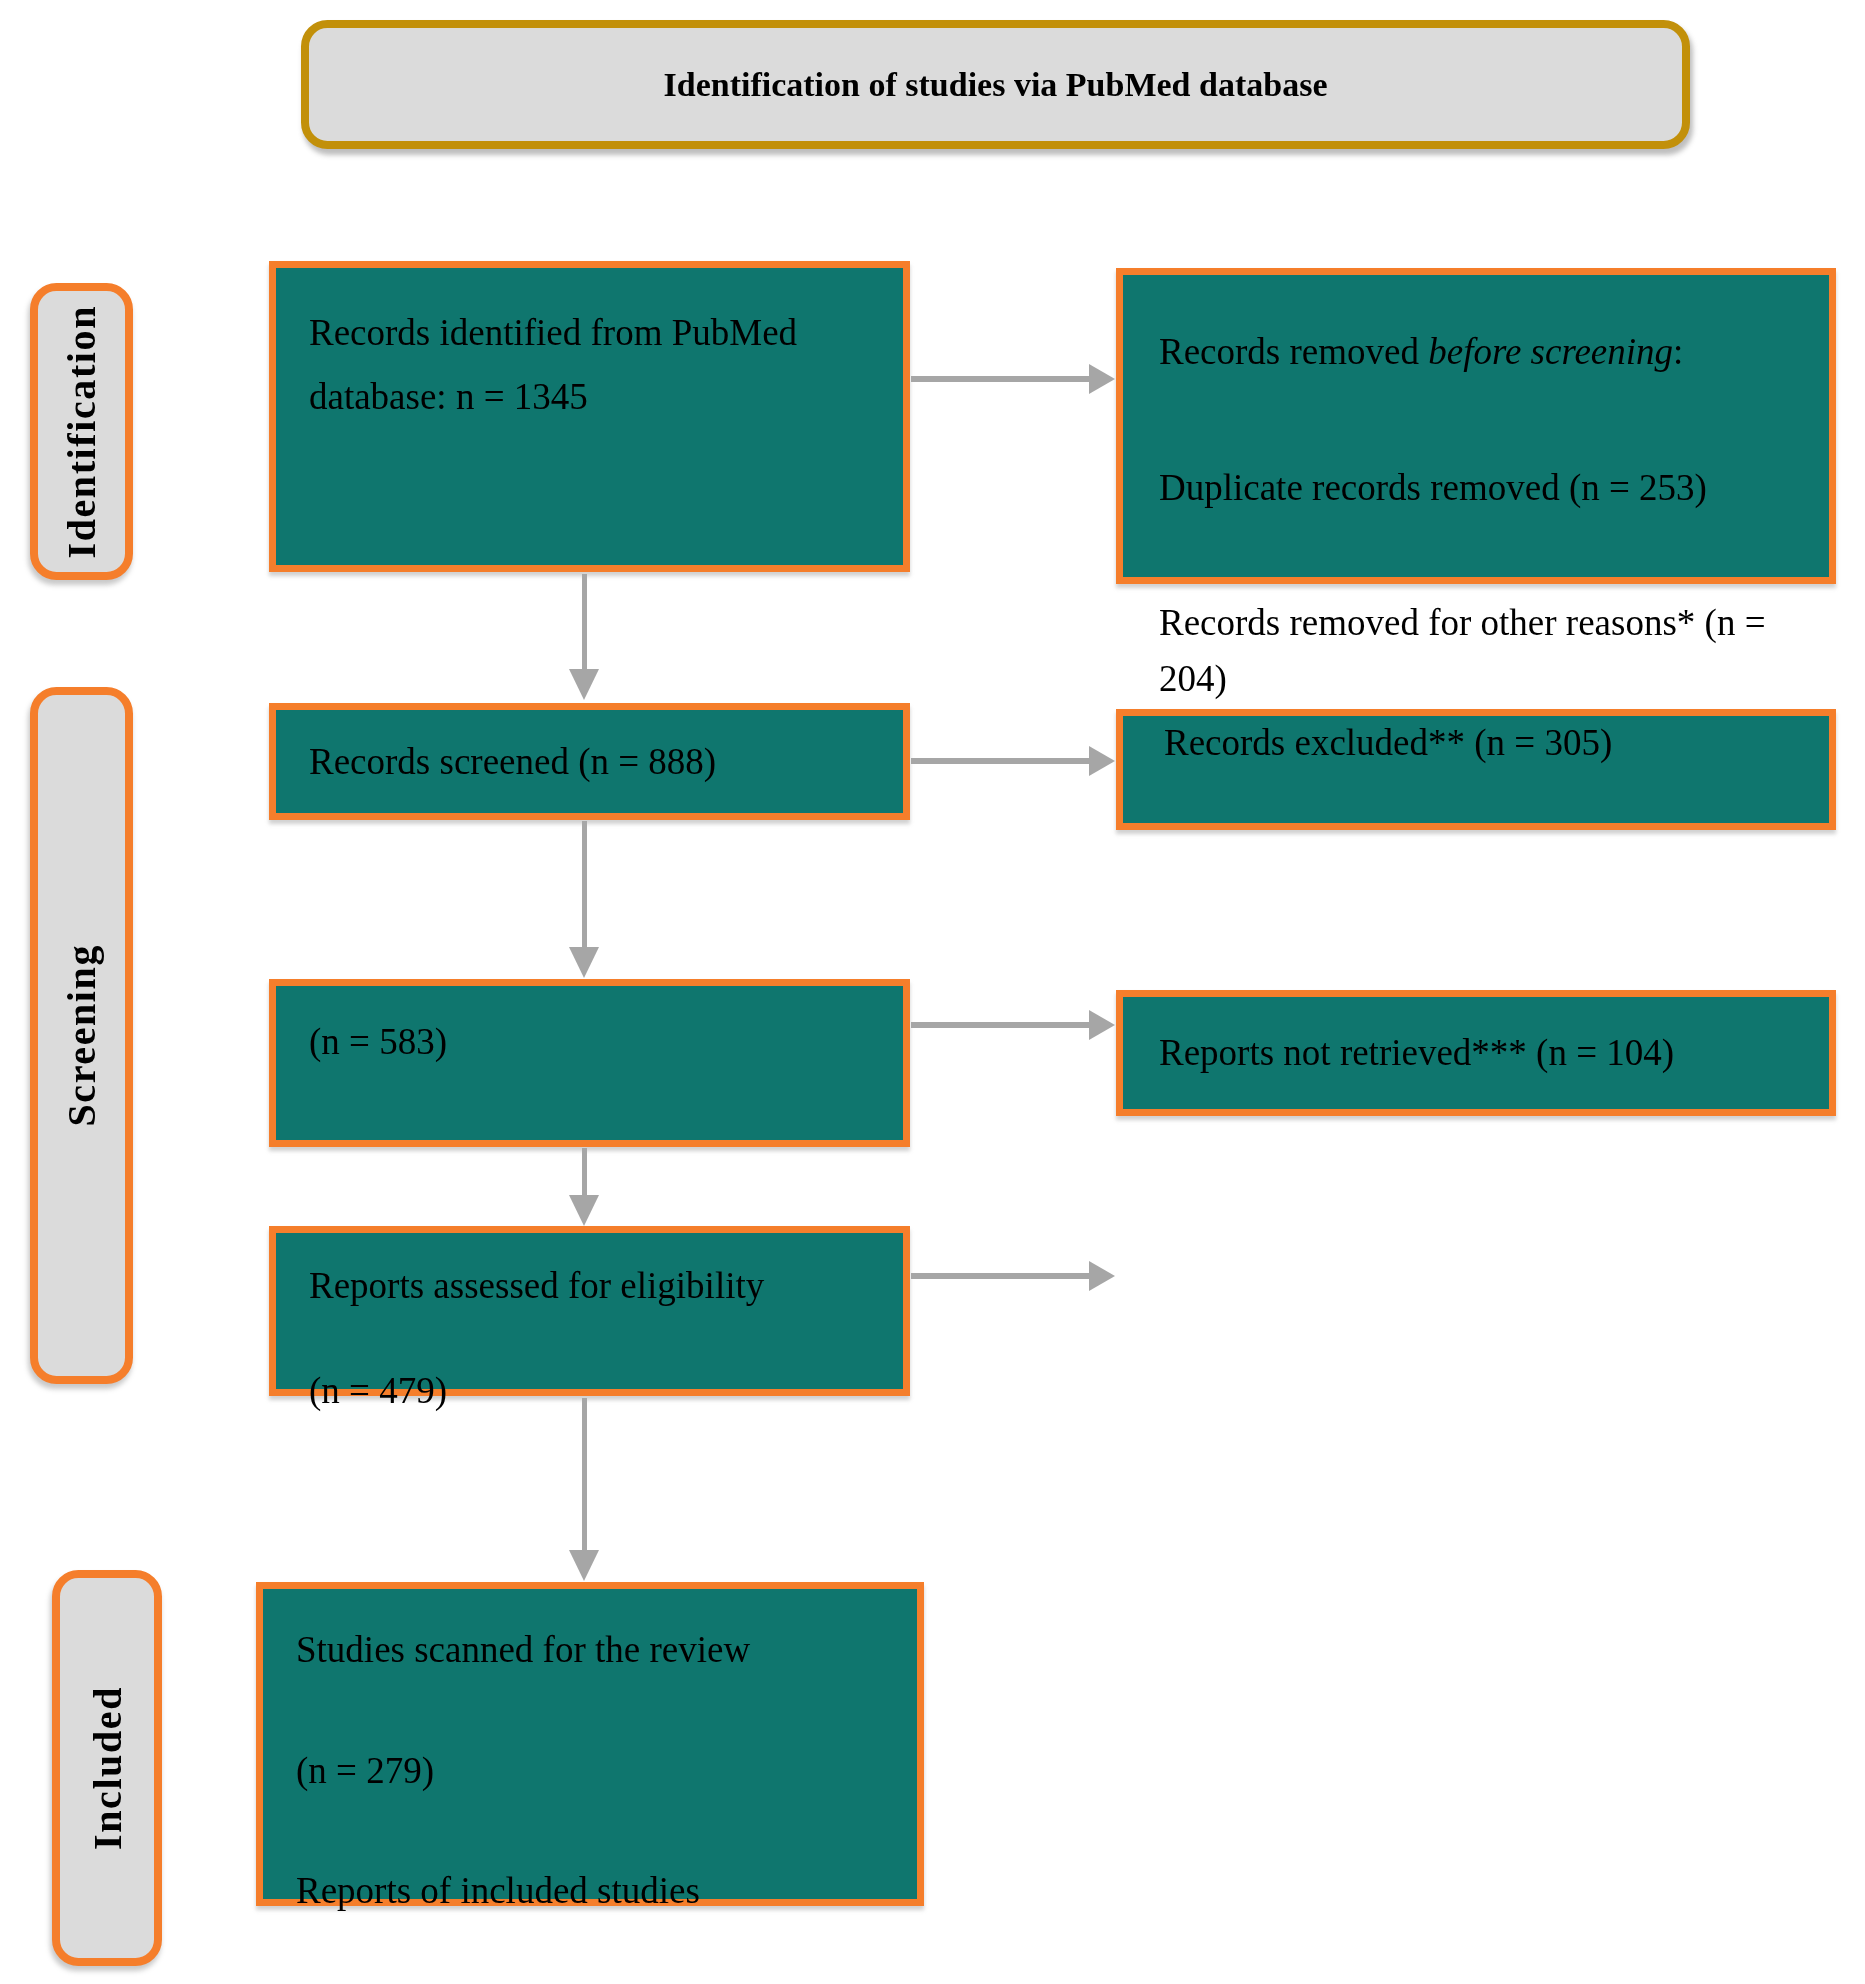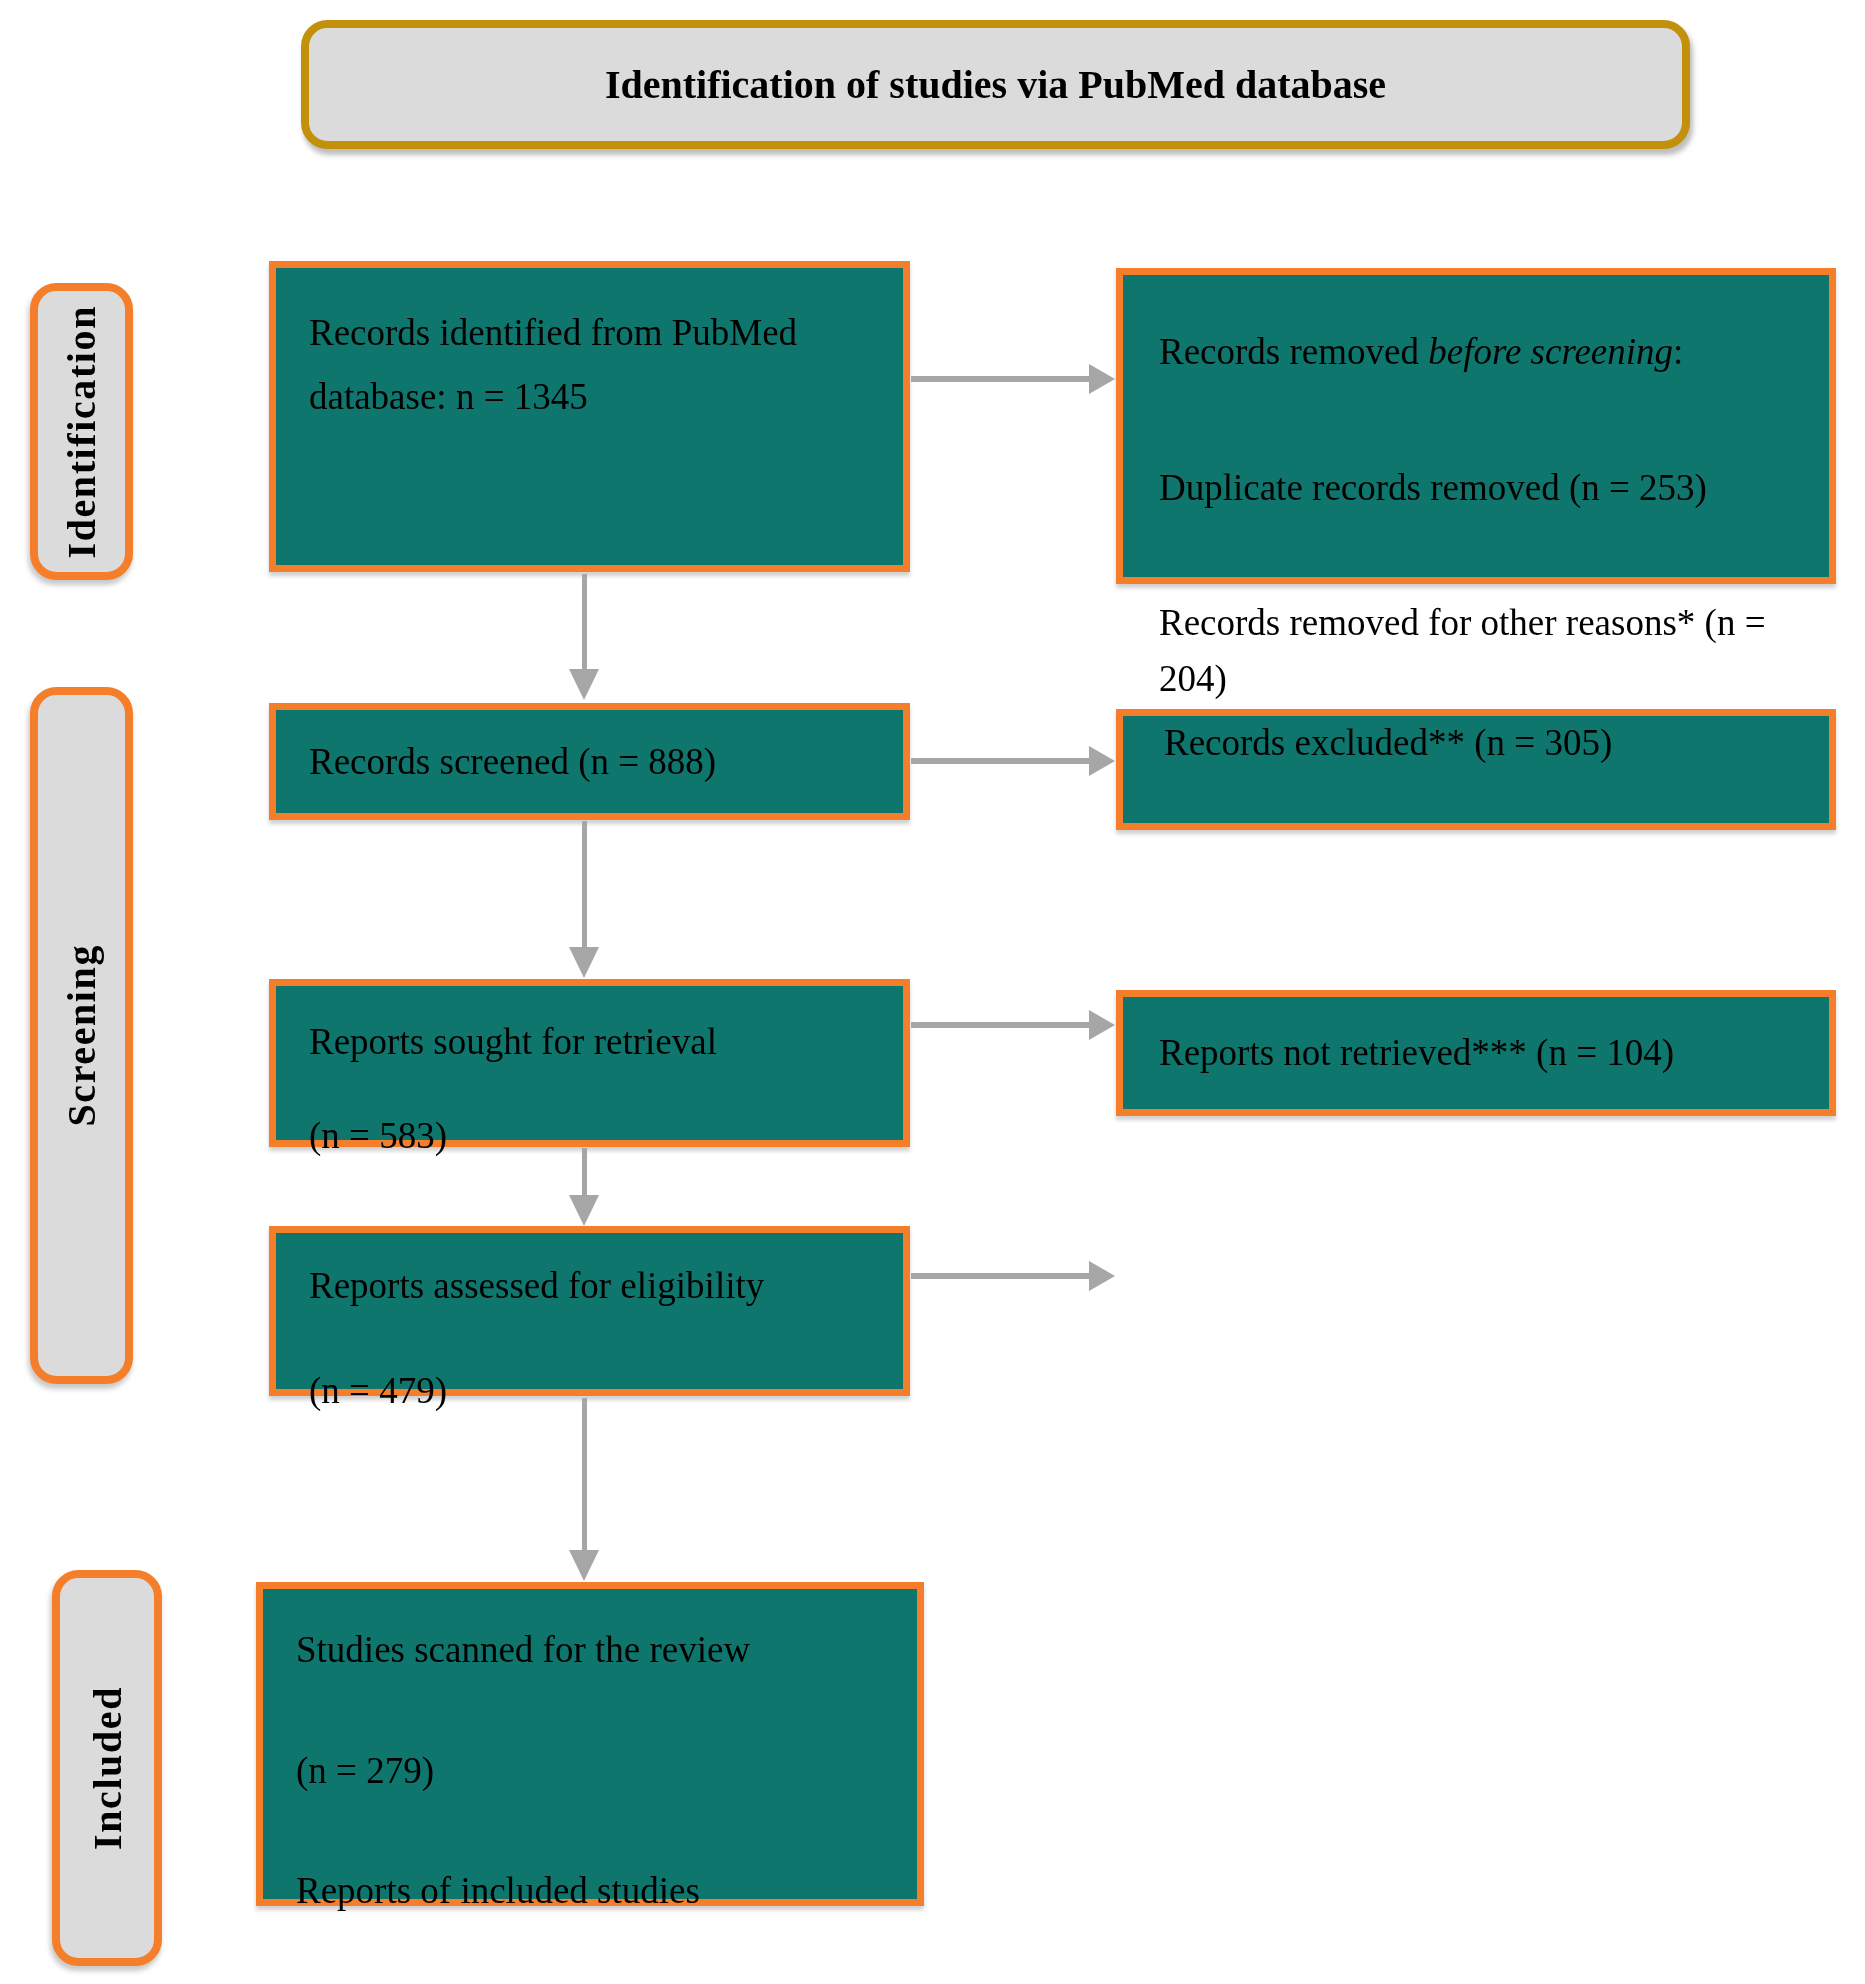--- a/index.html
+++ b/index.html
@@ -23,21 +23,21 @@
   
   .title-box {
     position: absolute;
     left: 301px; top: 20px; width: 1389px; height: 129px;
     background: var(--panel-gray);
     border: 8.8px solid var(--gold);
     border-radius: 26.4px;
     box-shadow: 2.2px 5.5px 5px rgba(110,110,110,0.45);
     display: flex; align-items: center; justify-content: center;
     box-sizing: border-box;
-    font-size: 40px; font-weight: bold;
+    font-size: 34px; font-weight: bold;
   }
 
   
   .stage-label {
     position: absolute;
     background: var(--panel-gray);
     border: 8.2px solid var(--orange);
     border-radius: 26.4px;
     box-shadow: -1.6px 5px 5px rgba(120,120,120,0.40);
     display: flex; align-items: center; justify-content: center;
@@ -158,21 +158,20 @@
   </div>
 
   <div class="flow-box" id="box-screened">
     <p>Records screened (n = 888)</p>
   </div>
   <div class="flow-box" id="box-excluded">
     <p>Records excluded** (n = 305)</p>
   </div>
 
   <div class="flow-box" id="box-sought">
-    <p>Reports sought for retrieval</p>
     <p>(n = 583)</p>
   </div>
   <div class="flow-box" id="box-not-retrieved">
     <p>Reports not retrieved*** (n = 104)</p>
   </div>
 
   <div class="flow-box" id="box-assessed">
     <p>Reports assessed for eligibility</p>
     <p>(n = 479)</p>
   </div>

